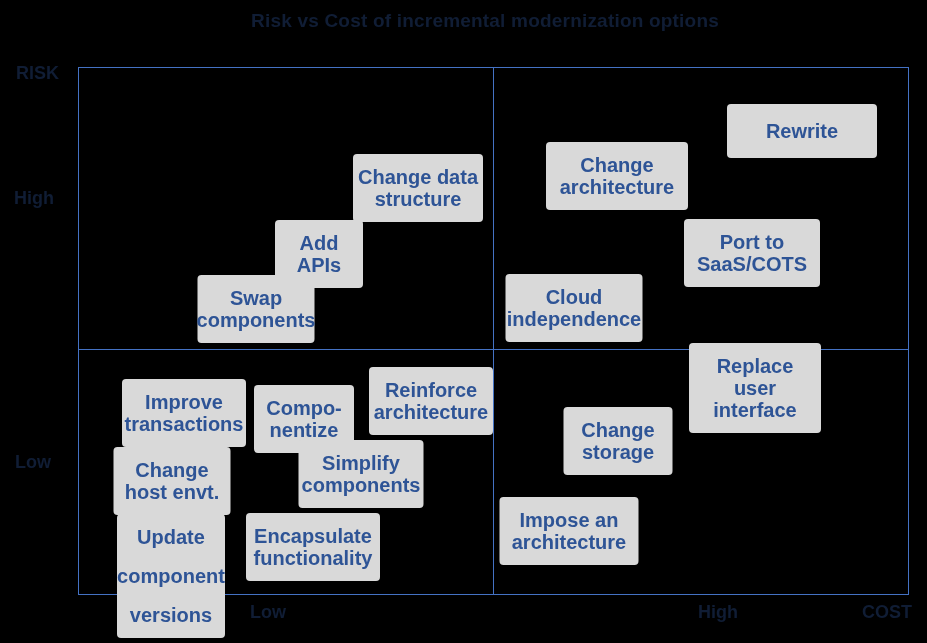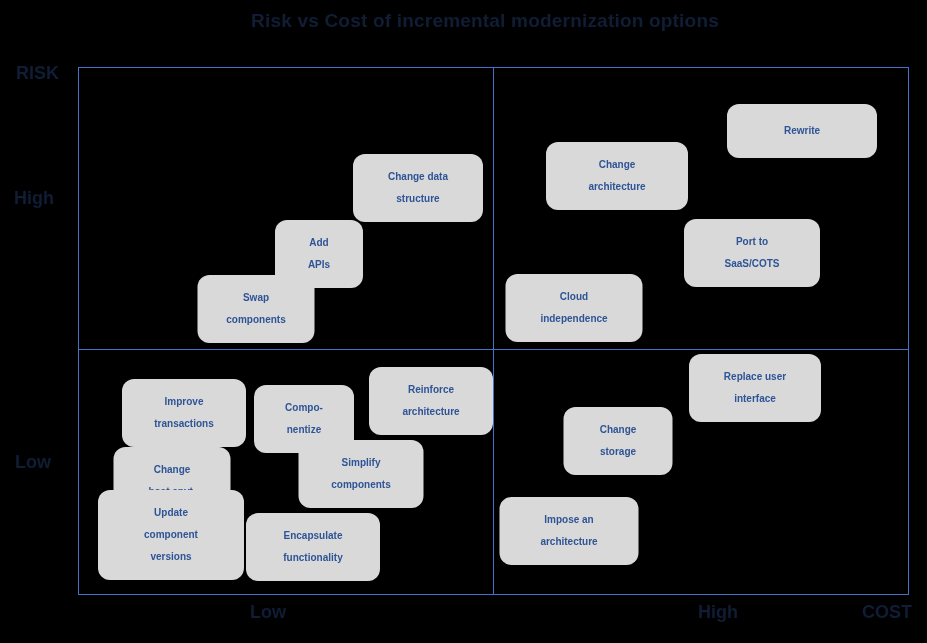--- a/index.html
+++ b/index.html
@@ -48,29 +48,29 @@
   }
   .divider-h {
     position: absolute; left: 0; right: 0; top: 281px;
     height: 1px; background: var(--line);
   }
   .box {
     position: absolute;
     transform: translate(-50%, -50%);
     background: var(--box-fill);
     color: var(--box-text);
-    border-radius: 12px;
+    border-radius: 4px;
     min-height: 54px;
     padding: 12px 4px;
     display: flex;
     flex-direction: column;
     justify-content: center;
     align-items: center;
     text-align: center;
-    font-size: 10px;
+    font-size: 20px;
     font-weight: bold;
     line-height: 22px;
   }
 </style>
 </head>
 <body>
 
 <div class="stage">
   <div class="chart-title">Risk vs Cost of incremental modernization options</div>
 
@@ -121,21 +121,21 @@
         <div>architecture</div>
       </div>
       <div class="box" style="left: 93px; top: 413px; width: 117px;">
         <div>Change</div>
         <div>host envt.</div>
       </div>
       <div class="box" style="left: 282px; top: 406px; width: 125px;">
         <div>Simplify</div>
         <div>components</div>
       </div>
-      <div class="box" style="left: 92px; top: 467px; width: 146px;">
+      <div class="box" style="left: 92px; top: 508px; width: 108px; gap: 17px;">
         <div>Update</div>
         <div>component</div>
         <div>versions</div>
       </div>
       <div class="box" style="left: 676px; top: 320px; width: 132px;">
         <div>Replace user</div>
         <div>interface</div>
       </div>
       <div class="box" style="left: 234px; top: 479px; width: 134px;">
         <div>Encapsulate</div>

